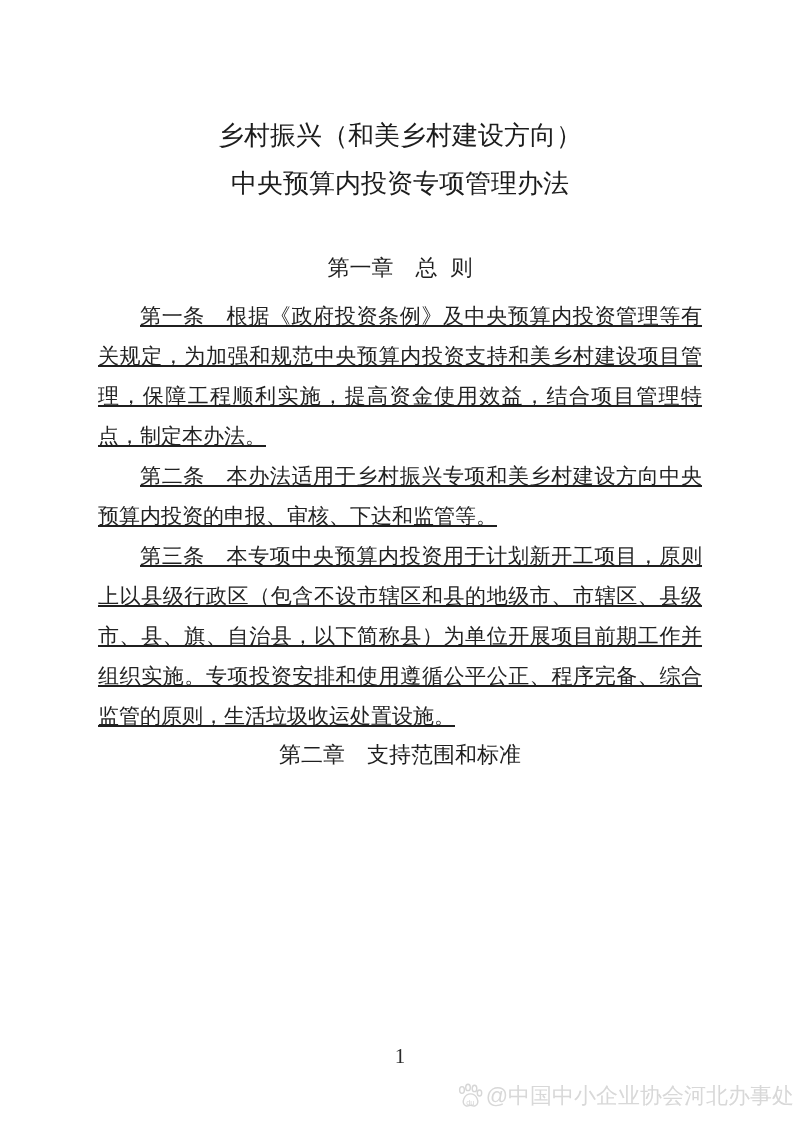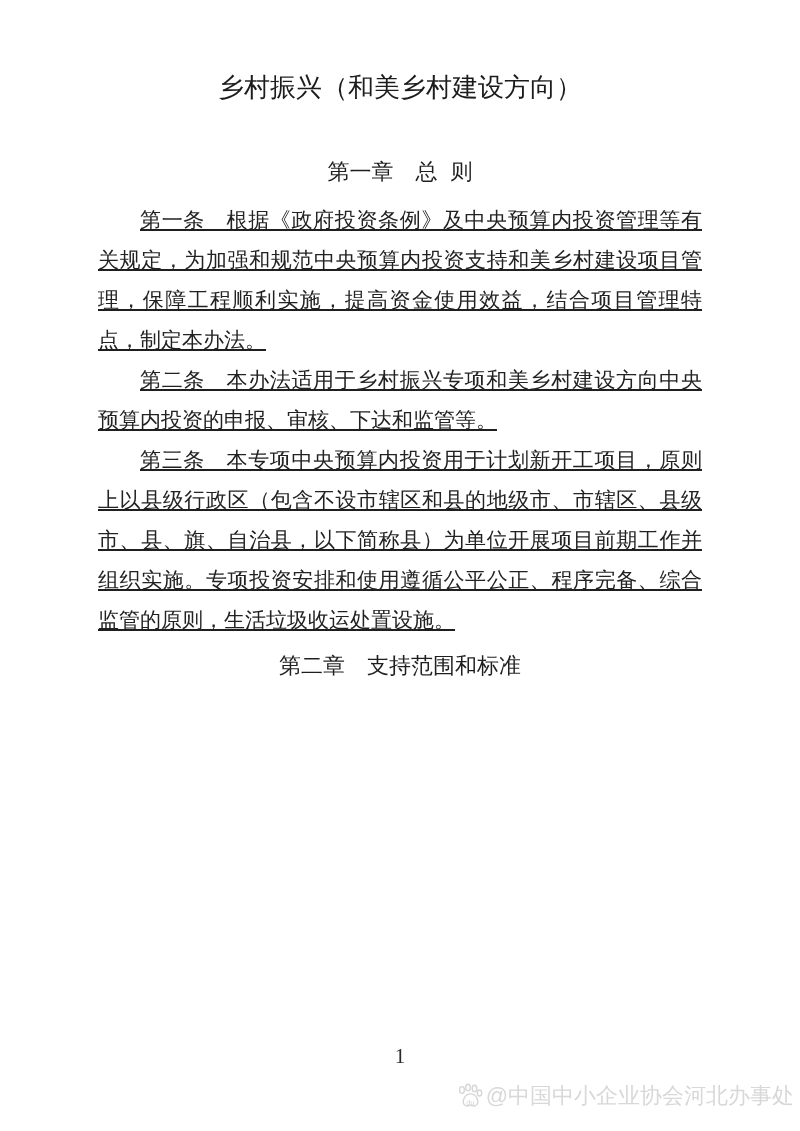--- a/index.html
+++ b/index.html
@@ -10,42 +10,42 @@
   .page {
     position: relative;
     width: 800px;
     height: 1131px;
     background: #ffffff;
     overflow: hidden;
     font-family: "Liberation Serif", "DejaVu Serif", serif;
     color: #1f1f1f;
   }
   .doc-title {
-    padding-top: 64px;
+    padding-top: 112px;
     text-align: center;
     font-size: 26px;
     line-height: 48px;
     font-weight: 400;
     color: #1c1c1c;
   }
   .content {
     padding: 0 98px;
   }
   .chapter-heading {
     margin: 42px 0 0 0;
     text-align: center;
     font-size: 22px;
     line-height: 40px;
     font-weight: 400;
     white-space: pre-wrap;
     color: #1f1f1f;
     font-family: Liberation Mono, monospace;
   }
   .chapter-heading.second {
-    margin: 8px 0 8px 0;
+    margin: 1px 0 8px 0;
   }
   .body-text {
     margin-top: 6px;
     text-decoration: underline;
   }
   .para {
     margin: 0;
     font-size: 21px;
     line-height: 40px;
     text-align: justify;
@@ -83,20 +83,21 @@
     display: block;
   }
 </style>
 </head>
 <body>
 
 <div class="page">
 
   <div class="doc-title">
     <div>乡村振兴（和美乡村建设方向）</div>
+    <div>中央预算内投资专项管理办法</div>
   </div>
 
   <div class="content">
     <h2 class="chapter-heading">第一章　总 则</h2>
 
     <div class="body-text">
       <p class="para">第一条　根据《政府投资条例》及中央预算内投资管理等有关规定，为加强和规范中央预算内投资支持和美乡村建设项目管理，保障工程顺利实施，提高资金使用效益，结合项目管理特点，制定本办法。</p>
       <p class="para">第二条　本办法适用于乡村振兴专项和美乡村建设方向中央预算内投资的申报、审核、下达和监管等。</p>
       <p class="para">第三条　本专项中央预算内投资用于计划新开工项目，原则上以县级行政区（包含不设市辖区和县的地级市、市辖区、县级市、县、旗、自治县，以下简称县）为单位开展项目前期工作并组织实施。专项投资安排和使用遵循公平公正、程序完备、综合监管的原则，生活垃圾收运处置设施。</p>
     </div>

